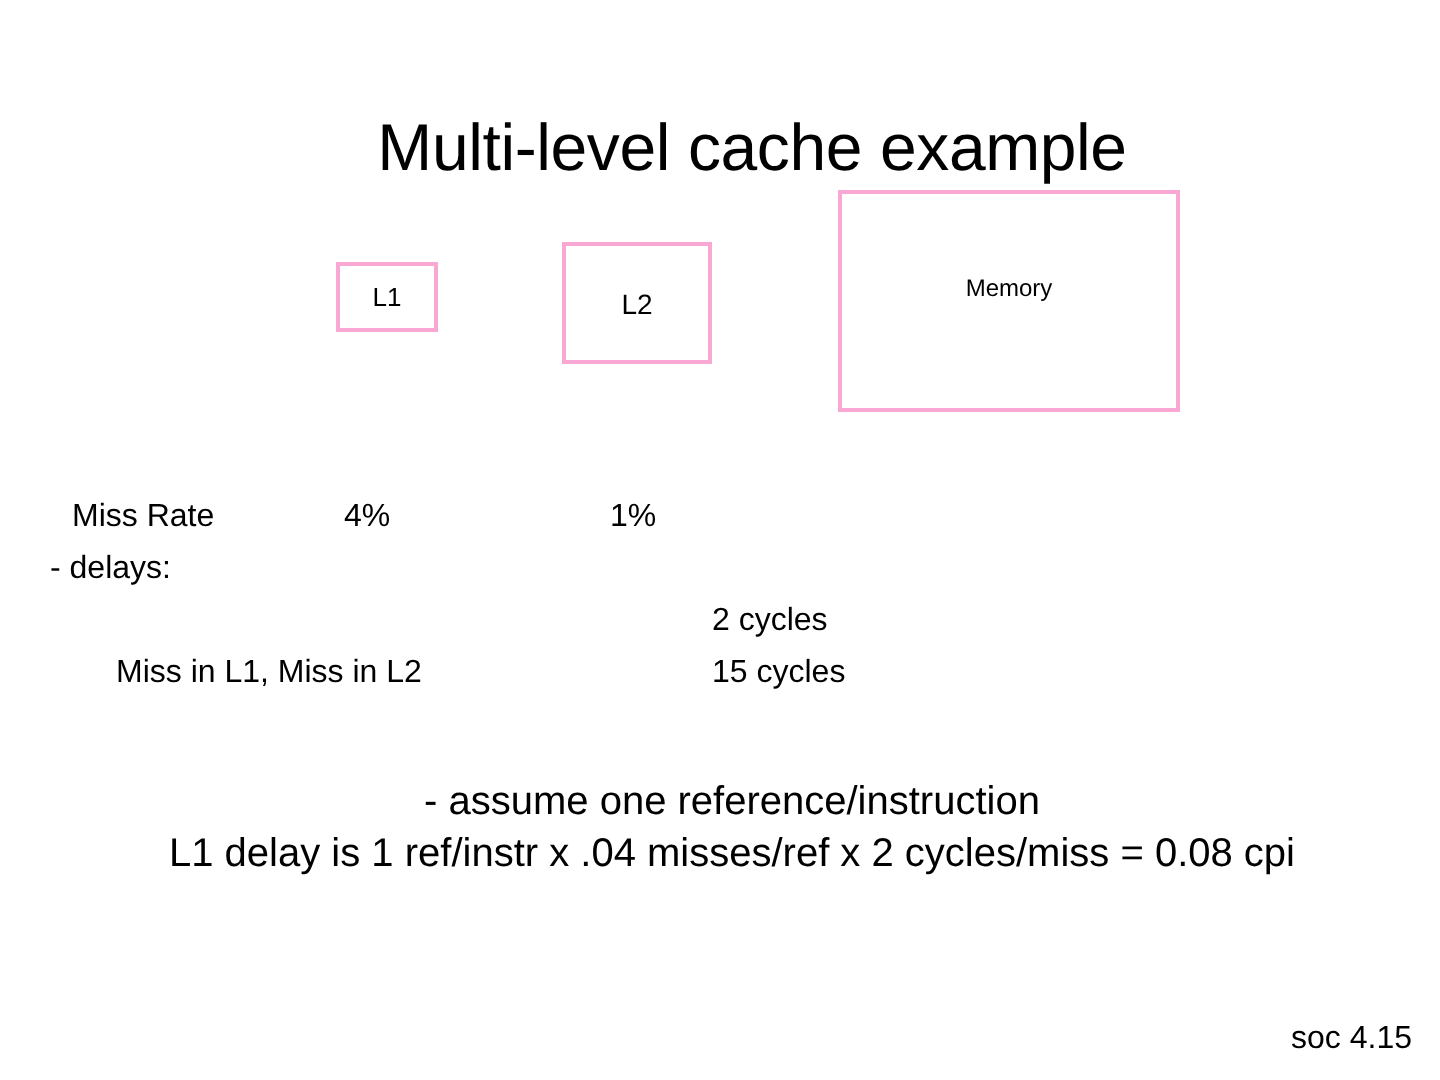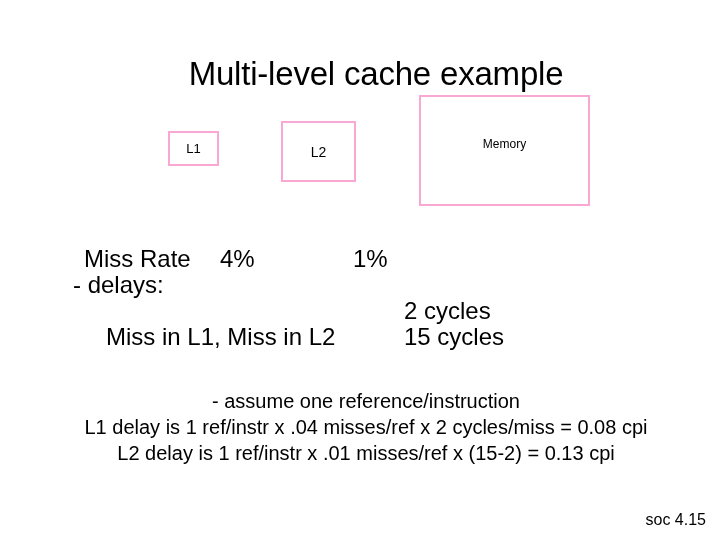--- a/index.html
+++ b/index.html
@@ -77,23 +77,22 @@
     line-height: 14px;
     margin-top: 40px;
   }
 
   
   #stats-block {
     position: absolute;
     left: 0;
     top: 246px;
     width: 580px;
-    font-size: 24px;
+    font-size: 16px;
     line-height: 26px;
-    padding-left: 48px;
   }
   .stat-row {
     position: relative;
     height: 26px;
     white-space: nowrap;
   }
   .stat-cell {
     position: absolute;
     top: 0;
     white-space: nowrap;
@@ -172,18 +171,17 @@
     <div class="stat-row">
       <span class="stat-cell col-indent">Miss in L1, Miss in L2</span>
       <span class="stat-cell col-cycles">15 cycles</span>
     </div>
 
   </div>
 
   <div id="explain-block">
     <div class="explain-line">- assume one reference/instruction</div>
     <div class="explain-line">L1 delay is 1 ref/instr x .04 misses/ref x 2 cycles/miss = 0.08 cpi</div>
-    <div class="explain-line">L2 delay is 1 ref/instr x .01 misses/ref x (15-2) = 0.13 cpi</div>
   </div>
 
   <div id="slide-footer">soc 4.15</div>
 
 </div>
 
 </body></html>

